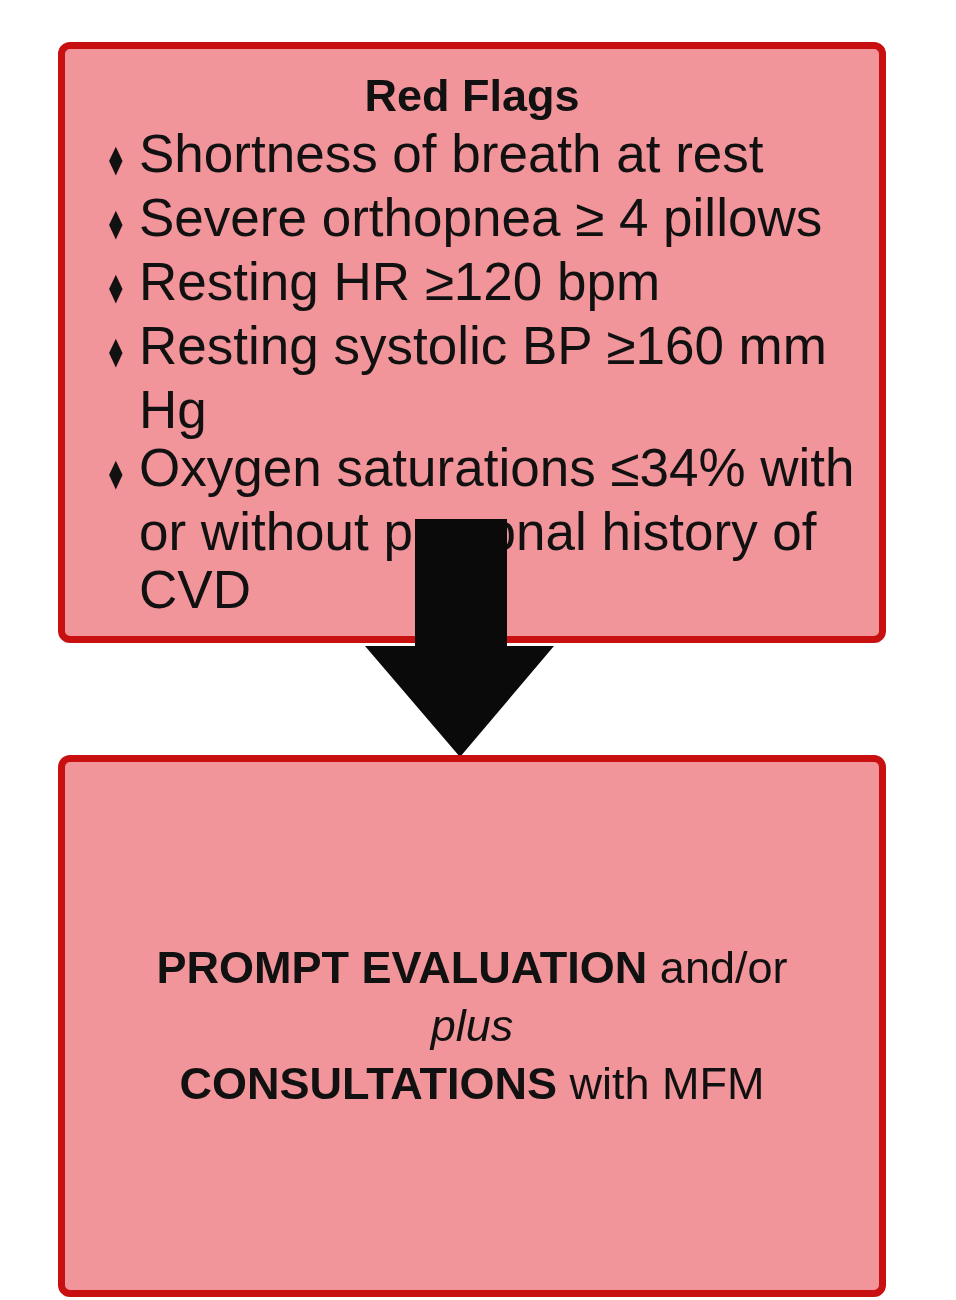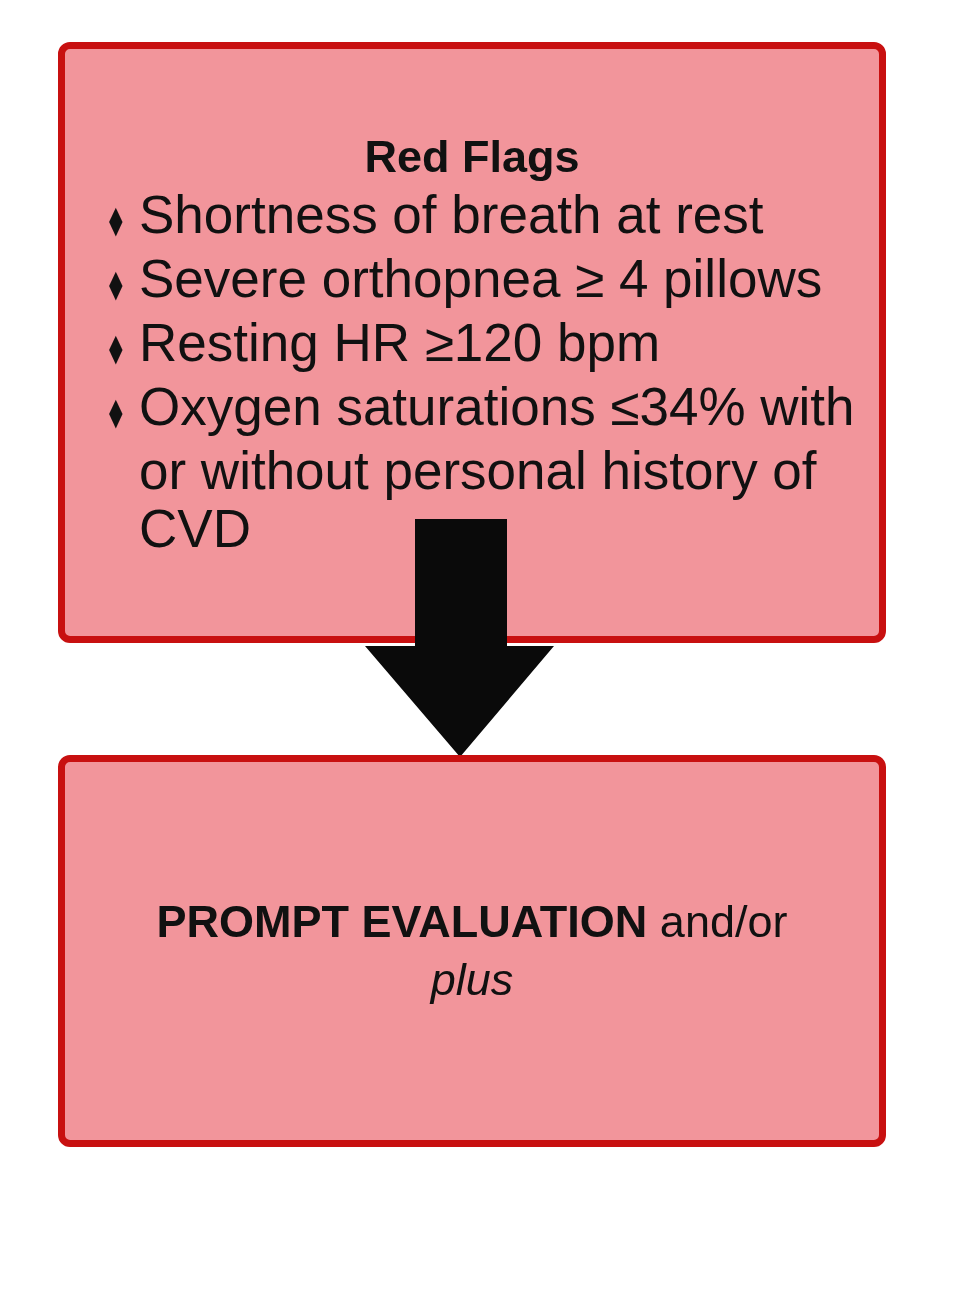--- a/index.html
+++ b/index.html
@@ -16,21 +16,21 @@
     color:var(--text);
   }
   .flow-box{
     position:absolute;left:58px;width:828px;
     background:var(--box-fill);
     border:7px solid var(--box-border);
     border-radius:12px;
     display:flex;flex-direction:column;justify-content:center;
   }
   #red-flags-box{top:42px;height:601px;padding:14px 18px;}
-  #action-box{top:755px;height:392px;padding:14px 24px;text-align:center;}
+  #action-box{top:755px;height:542px;padding:14px 24px;text-align:center;}
   .box-title{
     text-align:center;font-weight:bold;font-size:45px;line-height:58px;
   }
   ul.flag-list{
     list-style:none;font-size:53px;line-height:58px;
     padding-left:26px;
   }
   ul.flag-list li{
     padding-left:30px;text-indent:-30px;
   }
@@ -45,24 +45,26 @@
 </style>
 </head>
 <body>
 
 <div class="flow-box" id="red-flags-box">
   <div class="box-title">Red Flags</div>
   <ul class="flag-list">
     <li><span class="bullet-glyph">⧫</span><span>Shortness of breath at rest</span></li>
     <li><span class="bullet-glyph">⧫</span><span>Severe orthopnea ≥ 4 pillows</span></li>
     <li><span class="bullet-glyph">⧫</span><span>Resting HR ≥120 bpm</span></li>
+    <li><span class="bullet-glyph">⧫</span><span>Resting systolic BP ≥160 mm Hg</span></li>
     <li><span class="bullet-glyph">⧫</span><span>Oxygen saturations ≤34% with or without personal history of CVD</span></li>
   </ul>
 </div>
 
 <svg id="down-arrow" viewBox="0 0 190 238" xmlns="http://www.w3.org/2000/svg" aria-hidden="true">
   <polygon points="50,0 142,0 142,127 189,127 95,238 0,127 50,127" fill="#0A0A0A"></polygon>
 </svg>
 
 <div class="flow-box" id="action-box">
   <div class="action-line"><b>PROMPT EVALUATION</b><span> and/or</span></div>
   <div class="action-line"><i>plus</i></div>
+  <div class="action-line"><b>CONSULTATIONS</b><span> with MFM</span></div>
 </div>
 
 </body></html>

